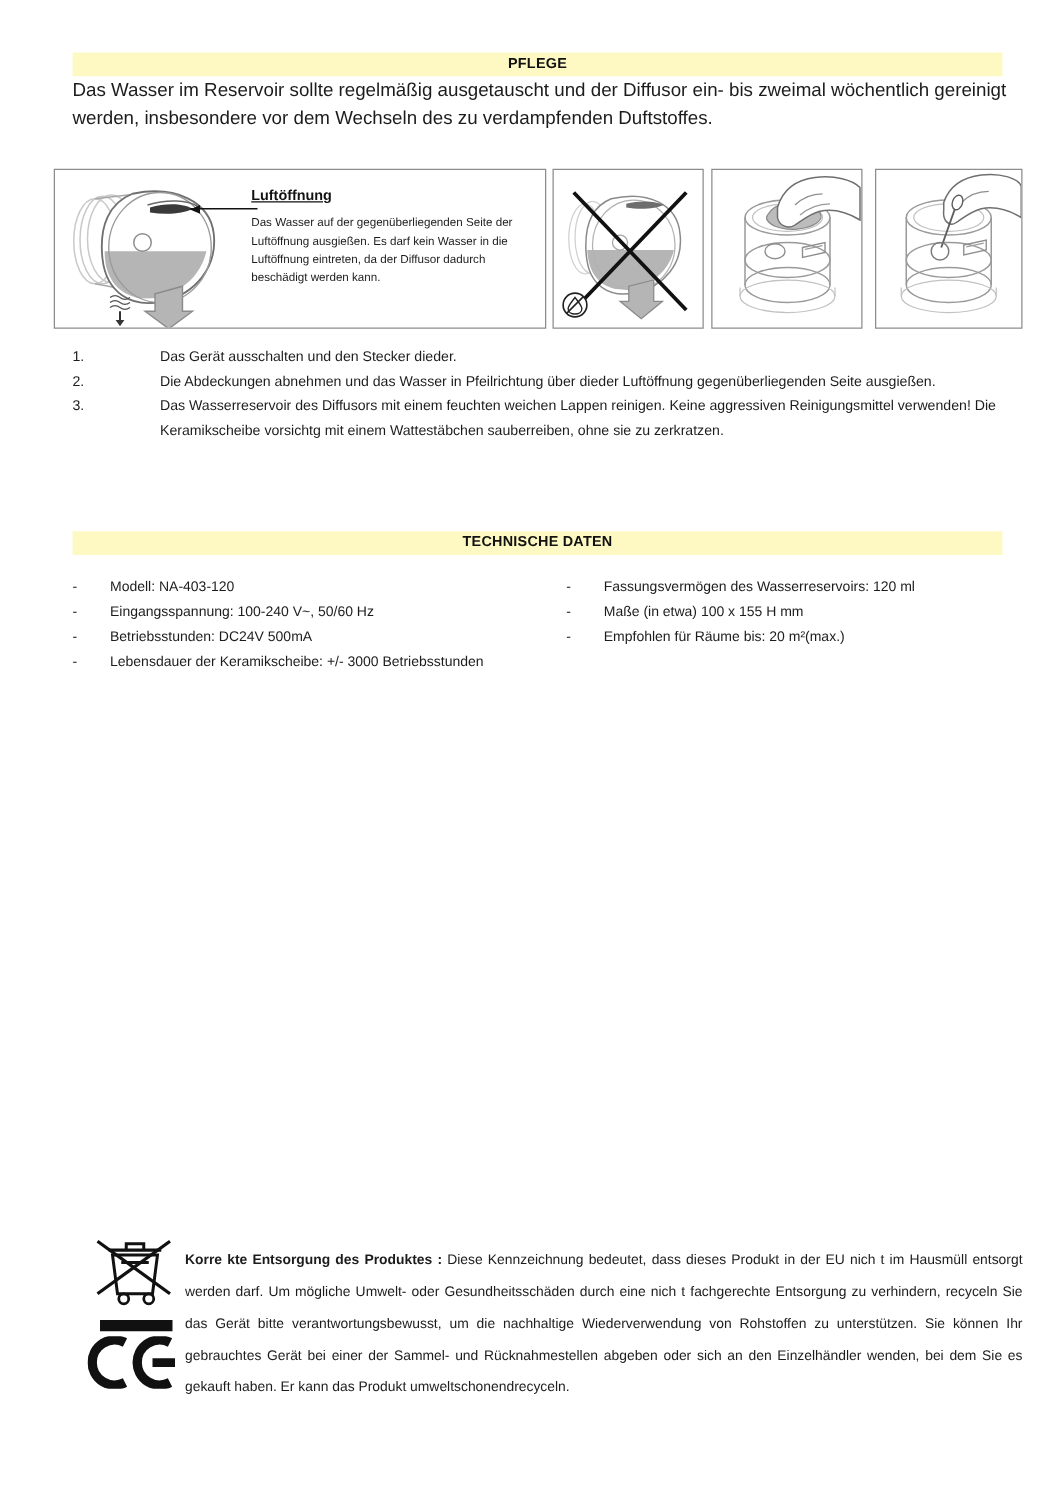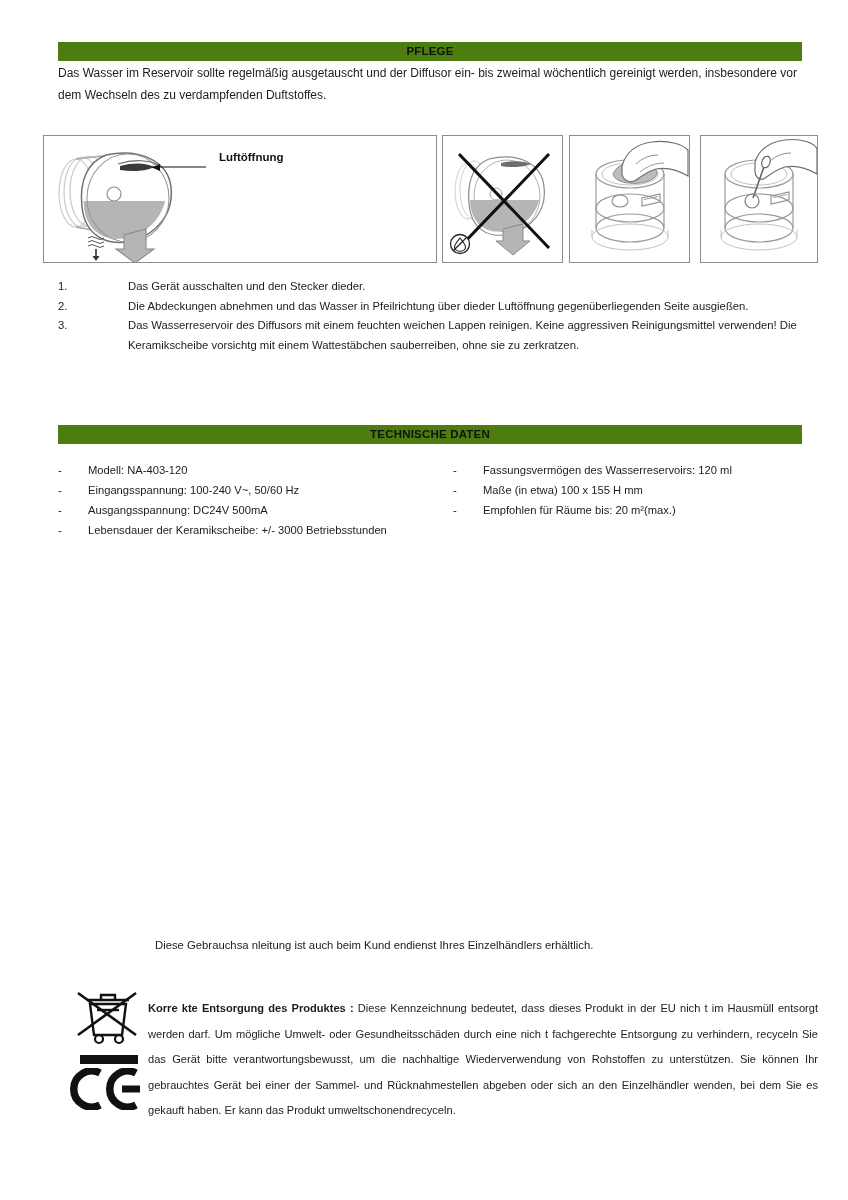--- a/index.html
+++ b/index.html
@@ -21,37 +21,37 @@
     width: 848px;
     height: 1200px;
   }
 
   
   .section-bar {
     position: absolute;
     left: 58px;
     width: 744px;
     height: 19px;
-    background: #4d7c0f;
+    background: #fef9c3;
     display: flex;
     align-items: center;
     justify-content: center;
   }
   .section-bar .bar-label {
     font-size: 11.5px;
     font-weight: bold;
     letter-spacing: 0.2px;
     color: #111;
     line-height: 1;
   }
 
   
   .para {
     position: absolute;
-    font-size: 12px;
+    font-size: 15px;
     line-height: 22px;
     color: #1c1c1c;
   }
 
   
   .panel-strip {
     position: absolute;
     left: 43px;
     top: 135px;
     width: 775px;
@@ -73,23 +73,23 @@
 
   .callout {
     position: absolute;
     left: 157px;
     top: 13px;
     width: 228px;
   }
   .callout-title {
     font-size: 11.5px;
     font-weight: bold;
+    text-decoration: underline;
     color: #111;
     line-height: 16px;
-    margin-left: 18px;
   }
   .callout-body {
     margin-top: 6px;
     font-size: 9.3px;
     line-height: 14.6px;
     color: #1c1c1c;
   }
 
   
   .steps {
@@ -231,20 +231,21 @@
         </g>
         <path d="M48 112 L48 120" stroke="#333" stroke-width="1.6"></path>
         <path d="M44.5 119 L48 124 L51.5 119 Z" fill="#333"></path>
 
         <path d="M104 30 L158 30" stroke="#111" stroke-width="1.1" fill="none"></path>
         <path d="M112 27 L104 30.5 L112 34" fill="#111"></path>
       </svg>
 
       <div class="callout">
         <div class="callout-title">Luftöffnung</div>
+        <div class="callout-body">Das Wasser auf der gegenüberliegenden Seite der Luftöffnung ausgießen. Es darf kein Wasser in die Luftöffnung eintreten, da der Diffusor dadurch beschädigt werden kann.</div>
       </div>
     </div>
 
     <div class="panel p2">
       <svg width="119" height="126" viewBox="0 0 119 126" style="position:absolute;left:0;top:0;">
         <defs>
           <clipPath id="bodyclip2">
             <path d="M46 26 C72 19 95 30 97 51 C99 72 85 89 66 94 C45 100 29 89 27 67 C25 45 32 31 46 26 Z"></path>
           </clipPath>
         </defs>
@@ -357,21 +358,21 @@
       <div class="spec-item">
         <span class="spec-dash">-</span>
         <span class="spec-text">Modell: NA-403-120</span>
       </div>
       <div class="spec-item">
         <span class="spec-dash">-</span>
         <span class="spec-text">Eingangsspannung: 100-240 V~, 50/60 Hz</span>
       </div>
       <div class="spec-item">
         <span class="spec-dash">-</span>
-        <span class="spec-text">Ausgangsspannung: DC24V 500mA</span>
+        <span class="spec-text">Betriebsstunden: DC24V 500mA</span>
       </div>
       <div class="spec-item">
         <span class="spec-dash">-</span>
         <span class="spec-text">Lebensdauer der Keramikscheibe: +/- 3000 Betriebsstunden</span>
       </div>
     </div>
     <div class="spec-col right">
       <div class="spec-item">
         <span class="spec-dash">-</span>
         <span class="spec-text">Fassungsvermögen des Wasserreservoirs: 120 ml</span>
@@ -380,21 +381,20 @@
         <span class="spec-dash">-</span>
         <span class="spec-text">Maße (in etwa) 100 x 155 H mm</span>
       </div>
       <div class="spec-item">
         <span class="spec-dash">-</span>
         <span class="spec-text">Empfohlen für Räume bis: 20 m²(max.)</span>
       </div>
     </div>
   </div>
 
-  <div class="service-line">Diese Gebrauchsa nleitung ist auch beim Kund endienst Ihres Einzelhändlers erhältlich.</div>
 
   <div class="disposal-block">
     <div class="disposal-marks">
       <svg width="74" height="62" viewBox="0 0 74 62">
 
         <path d="M20 19 L24 50 L52 50 L56 19 Z" fill="none" stroke="#111" stroke-width="2.4"></path>
 
         <path d="M17 15 L59 15" stroke="#111" stroke-width="2.6"></path>
         <path d="M31 15 L31 10 L45 10 L45 15" fill="none" stroke="#111" stroke-width="2.4"></path>
 

